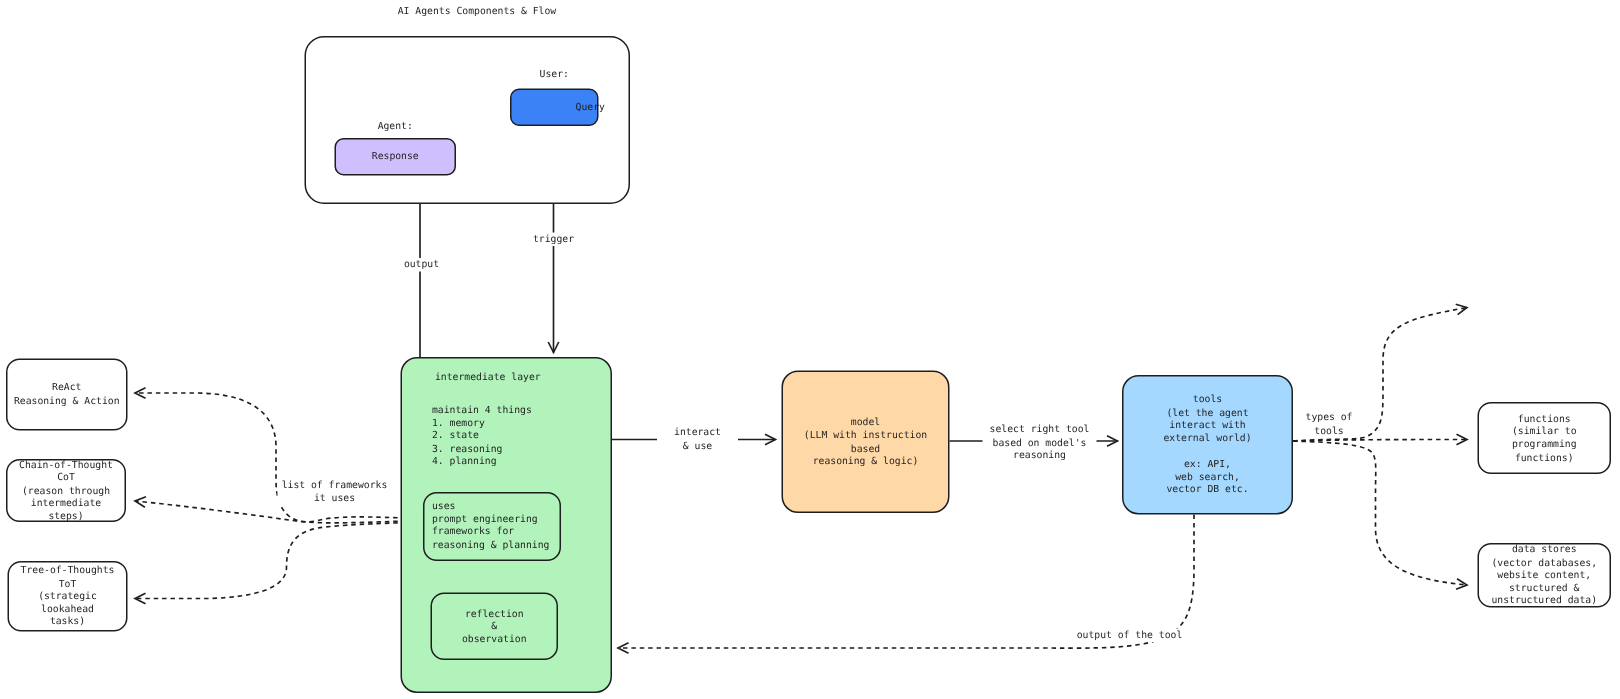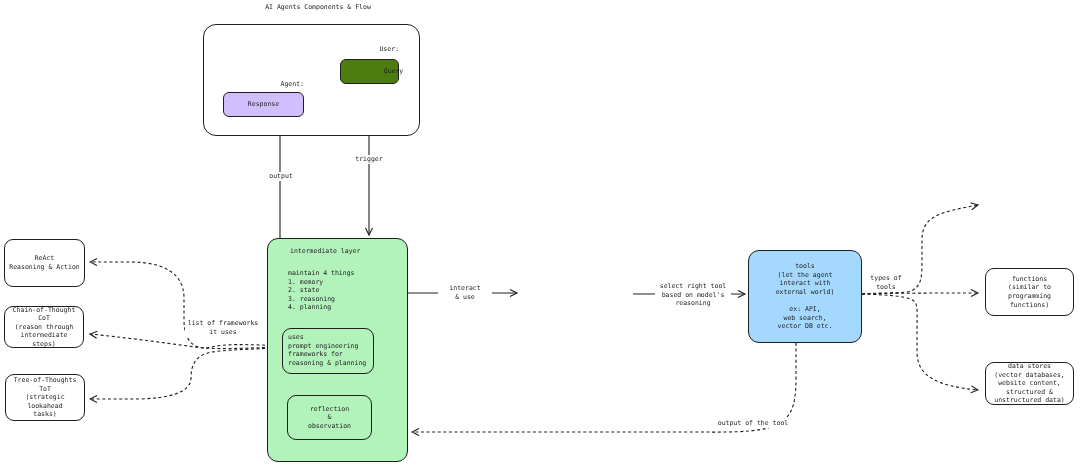--- a/index.html
+++ b/index.html
@@ -11,21 +11,21 @@
   svg.wires{position:absolute;left:0;top:0;z-index:1;}
   .node{
     position:absolute;z-index:2;box-sizing:border-box;
     border:1.2px solid #1e1e1e;border-radius:9px;background:#ffffff;
     display:flex;align-items:center;justify-content:center;text-align:center;
     white-space:pre-line;padding:2px 3px;
   }
   .container-box{background:#ffffff;border-radius:13px;}
   .btn{border-radius:6px;padding:0;}
   .label{
-    position:absolute;z-index:3;text-align:right;white-space:pre-line;
+    position:absolute;z-index:3;text-align:center;white-space:pre-line;
   }
   .edge-label{
     position:absolute;z-index:3;text-align:center;white-space:pre-line;
     background:#ffffff;padding:0 1px;
   }
   .orch-child{position:absolute;z-index:3;white-space:pre-line;}
   .inner-node{
     position:absolute;z-index:3;box-sizing:border-box;
     border:1.1px solid #1e1e1e;border-radius:9px;background:transparent;
     display:flex;text-align:left;white-space:pre-line;
@@ -61,39 +61,42 @@
 
         <path d="M 796 343 L 796 378 C 796 410, 790 421, 768 428 C 748 433, 720 432, 690 432 L 412 432" marker-end="url(#ah)"></path>
       </g>
     </g>
   </svg>
 
   <div class="title" style="left:203px;top:3px;width:230px;">AI Agents Components &amp; Flow</div>
 
   <div class="node container-box" style="left:203px;top:24px;width:217px;height:112px;"></div>
   <div class="label" style="left:340px;top:45px;width:59px;">User:</div>
-  <div class="node btn" style="left:340px;top:59px;width:59px;height:25px;background:#4d7c0f;z-index:3;padding-left:48px;">Query</div>
+  <div class="node btn" style="left:340px;top:59px;width:59px;height:25px;background:#3b82f6;z-index:3;padding-left:48px;">Query</div>
   <div class="label" style="left:223px;top:80px;width:81px;">Agent:</div>
   <div class="node btn" style="left:223px;top:92px;width:81px;height:25px;background:#d0bfff;z-index:3;">Response</div>
 
   <div class="node" style="left:267px;top:238px;width:141px;height:224px;background:#b2f2bb;border-radius:11px;"></div>
   <div class="orch-child" style="left:290px;top:247px;">intermediate layer</div>
   <div class="orch-child" style="left:288px;top:269px;">maintain 4 things
 1. memory
 2. state
 3. reasoning
 4. planning</div>
   <div class="inner-node" style="left:282px;top:328px;width:92px;height:46px;padding:4px 5px;">uses
 prompt engineering
 frameworks for
 reasoning &amp; planning</div>
   <div class="inner-node" style="left:287px;top:395px;width:85px;height:45px;align-items:center;justify-content:center;text-align:center;">reflection
 &amp;
 observation</div>
 
+  <div class="node" style="left:521px;top:247px;width:112px;height:95px;background:#ffd8a8;border-radius:11px;">model
+(LLM with instruction based
+reasoning &amp; logic)</div>
 
   <div class="node" style="left:748px;top:250px;width:114px;height:93px;background:#a5d8ff;border-radius:11px;">tools
 (let the agent
 interact with
 external world)
 
 ex: API,
 web search,
 vector DB etc.</div>
 

